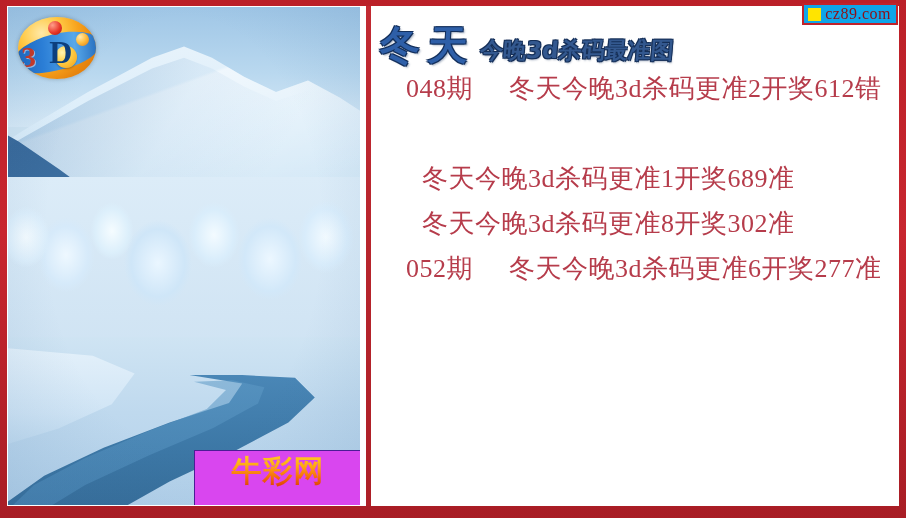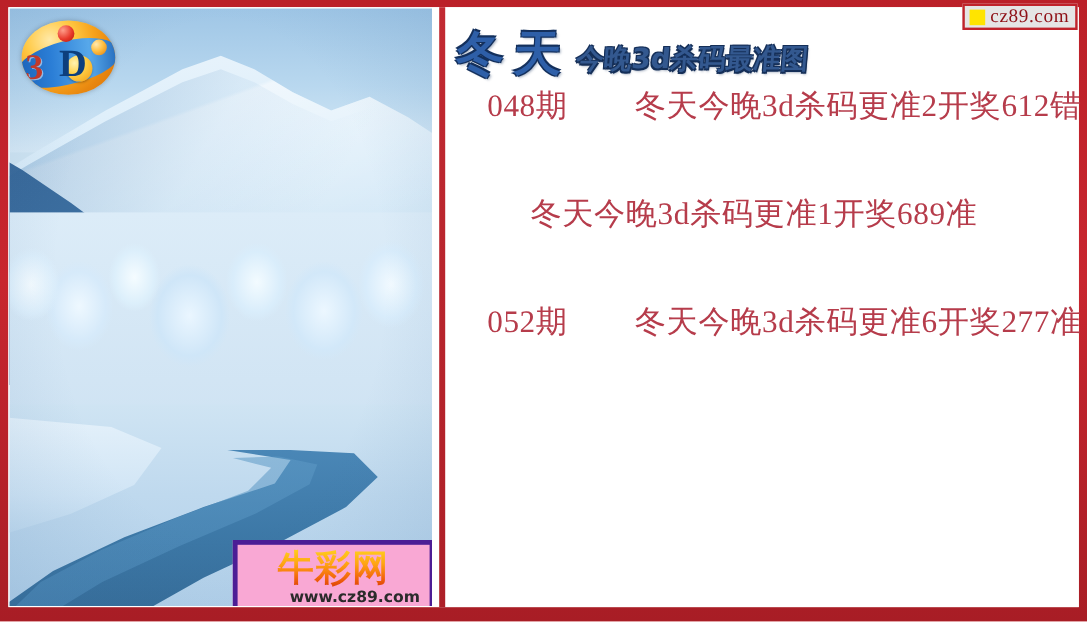--- a/index.html
+++ b/index.html
@@ -165,22 +165,22 @@
     font-family:"Liberation Serif", serif;
     font-size:32px; font-weight:bold; color:#0d3f7d;
     line-height:1;
   }
 
   
   .watermark {
     position: absolute;
     left: 186px; top: 443px;
     width: 168px; height: 60px;
-    background: #f9a8d4;
-    border: 4px solid #4c1d95;
+    background: #d946ef;
+    border: 1px solid #4c1d95;
     box-sizing: border-box;
     padding: 3px 4px 2px 4px;
     overflow:hidden;
   }
   .wm-logo {
     font-family: "DejaVu Sans", sans-serif;
     font-size: 30px;
     font-weight: bold;
     line-height: 34px;
     letter-spacing: 1px;
@@ -270,31 +270,31 @@
     font-family: "Liberation Serif", "DejaVu Serif", serif;
     font-size: 26px;
     color: #b63c4b;
     white-space: nowrap;
     gap: 20px;
   }
   .line-issue {
     letter-spacing: 0.5px;
   }
   .line-body {
-    margin-left: 36px;
+    margin-left: 16px;
     letter-spacing: 0.5px;
   }
 
   
   .cz-badge {
     position: absolute;
     right: 8px; top: 3px;
     height: 22px;
     padding: 0 5px 0 4px;
-    background: #e5e5e5;
+    background: #0ea5e9;
     border: 2px solid #c0232b;
     box-sizing: border-box;
     display: flex;
     align-items: center;
     gap: 4px;
   }
   .cz-square {
     width: 13px; height: 13px;
     background: #ffe400;
     display: inline-block;
@@ -334,21 +334,20 @@
       <div class="swoosh"></div>
       <div class="ball-top"></div>
       <div class="ball-r"></div>
       <div class="ball-o"></div>
       <div class="digit3">3</div>
       <div class="digitD">D</div>
     </div>
 
     <div class="watermark">
       <div class="wm-logo">牛彩网</div>
-      <div class="wm-url">www.cz89.com</div>
     </div>
   </div>
 
   <div class="panel-divider"></div>
 
   <div class="text-panel">
 
     <div class="title-row">
       <span class="title-main">冬天</span>
       <span class="title-sub">今晚3d杀码最准图</span>
@@ -362,20 +361,21 @@
       </div>
 
       <div class="line-row">
       </div>
 
       <div class="line-row">
         <span class="line-body">冬天今晚3d杀码更准1开奖689准</span>
       </div>
 
       <div class="line-row">
+        <span class="line-body">冬天今晚3d杀码更准8开奖302准</span>
       </div>
 
       <div class="line-row">
         <span class="line-issue">052期</span>
         <span class="line-body">冬天今晚3d杀码更准6开奖277准</span>
       </div>
 
 
     </div>
   </div>

